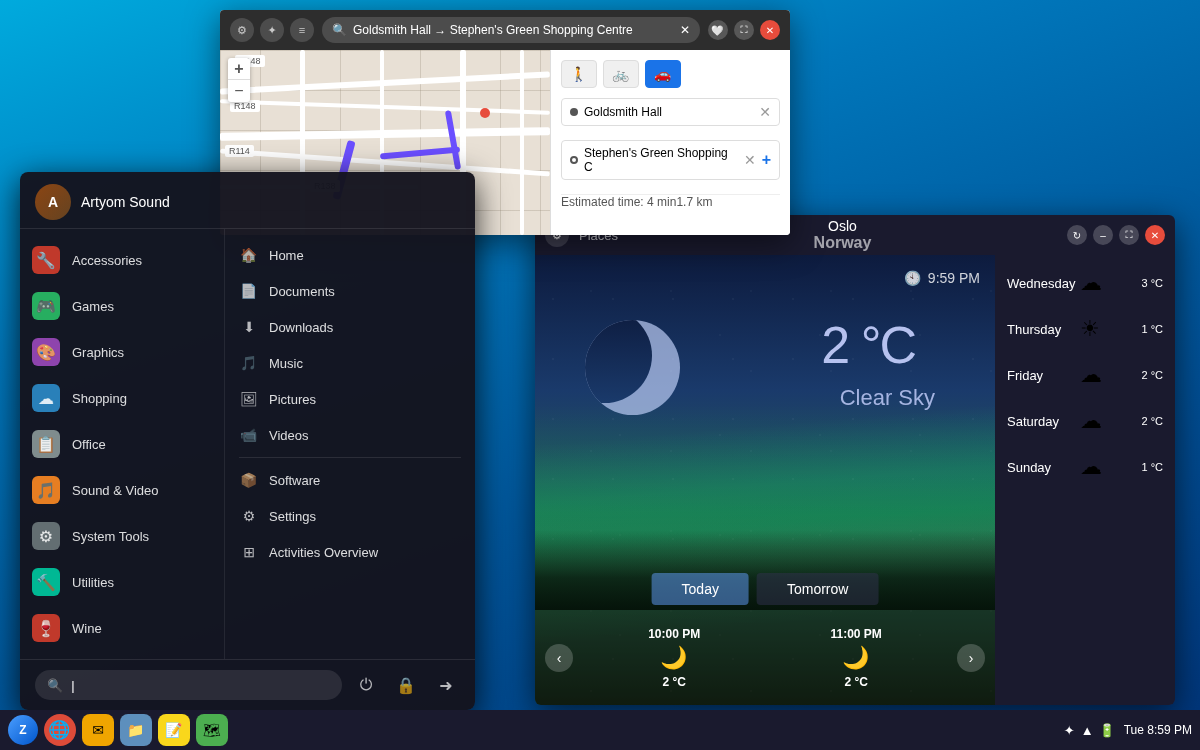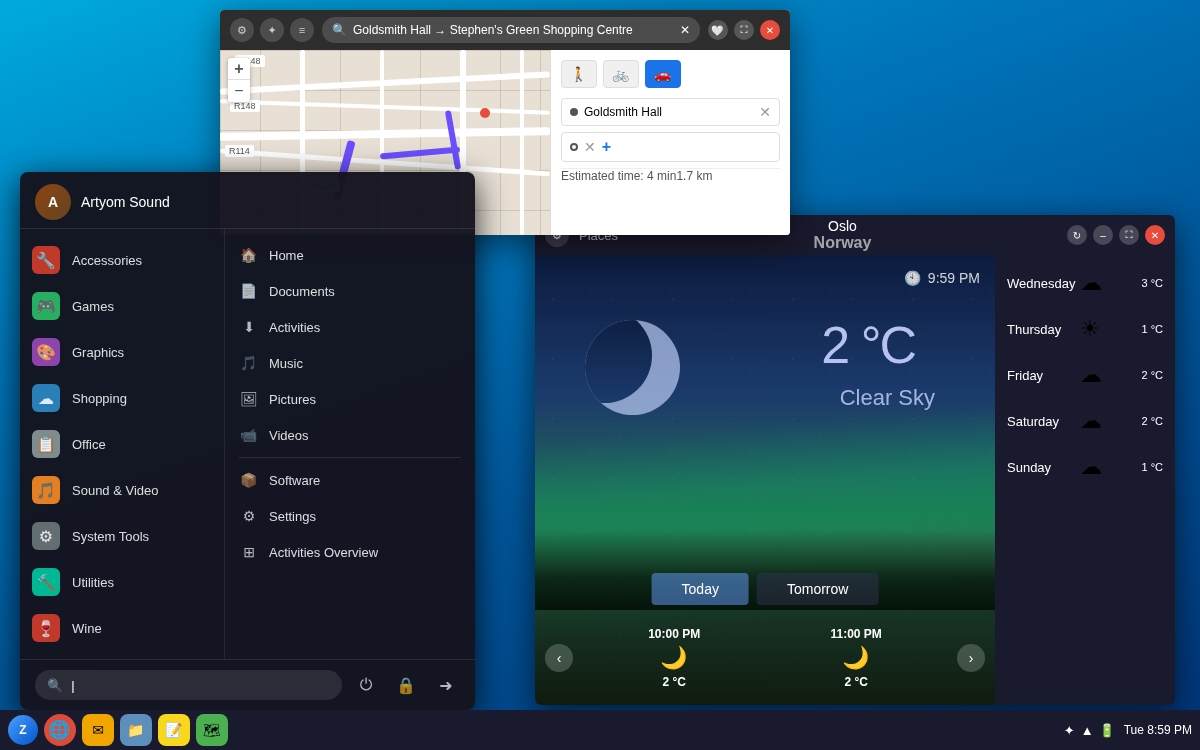--- a/index.html
+++ b/index.html
@@ -152,21 +152,21 @@
       font-size: 14px;
       background: #f0f0f0;
       border: 1px solid #ddd;
     }
     .transport-btn.active { background: #1a73e8; color: white; border-color: #1a73e8; }
     .location-field {
       display: flex; align-items: center;
       border: 1px solid #ddd;
       border-radius: 4px;
       padding: 5px 8px;
-      margin-bottom: 6px;
+      margin-bottom: 14px;
       gap: 6px;
       font-size: 12px;
     }
     .location-dot { width: 8px; height: 8px; border-radius: 50%; background: #555; flex-shrink: 0; }
     .location-dot.dest { background: transparent; border: 2px solid #555; }
     .location-text { flex: 1; }
     .location-clear {
       cursor: pointer; color: #999; font-size: 14px;
     }
     .location-add {
@@ -483,20 +483,21 @@
         <div class="transport-btn">🚲</div>
         <div class="transport-btn active">🚗</div>
       </div>
       <div class="location-field">
         <div class="location-dot"></div>
         <span class="location-text">Goldsmith Hall</span>
         <span class="location-clear">✕</span>
       </div>
       <div class="location-field">
         <div class="location-dot dest"></div>
+        <span class="location-text">Stephen's Green Shopping C</span>
         <span class="location-clear">✕</span>
         <span class="location-add">+</span>
       </div>
       <div class="route-info">
         <span>Estimated time: 4 min</span>
         <span>1.7 km</span>
       </div>
     </div>
   </div>
 </div>
@@ -644,21 +645,21 @@
       <div class="place-item">
         <div class="place-icon">🏠</div>
         <span>Home</span>
       </div>
       <div class="place-item">
         <div class="place-icon">📄</div>
         <span>Documents</span>
       </div>
       <div class="place-item">
         <div class="place-icon">⬇</div>
-        <span>Activities</span>
+        <span>Downloads</span>
       </div>
       <div class="place-item">
         <div class="place-icon">🎵</div>
         <span>Music</span>
       </div>
       <div class="place-item">
         <div class="place-icon">🖼</div>
         <span>Pictures</span>
       </div>
       <div class="place-item">

